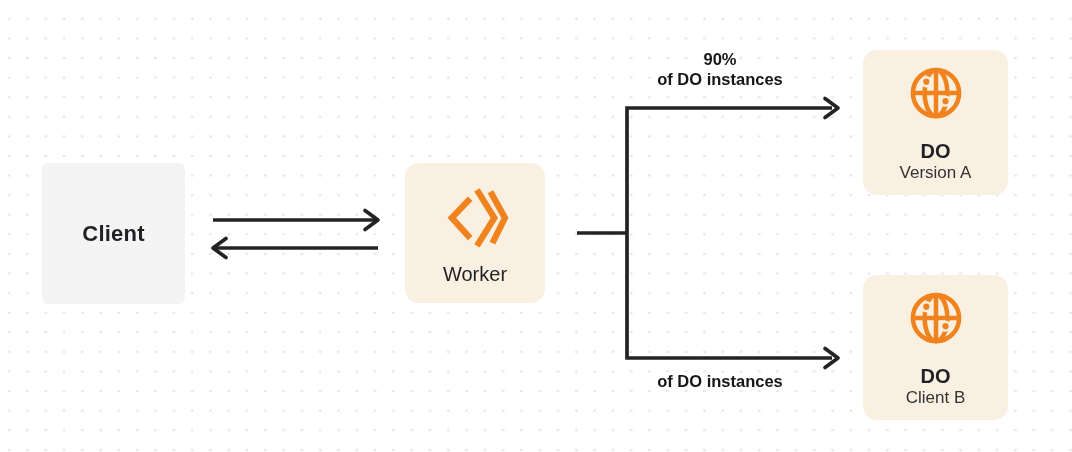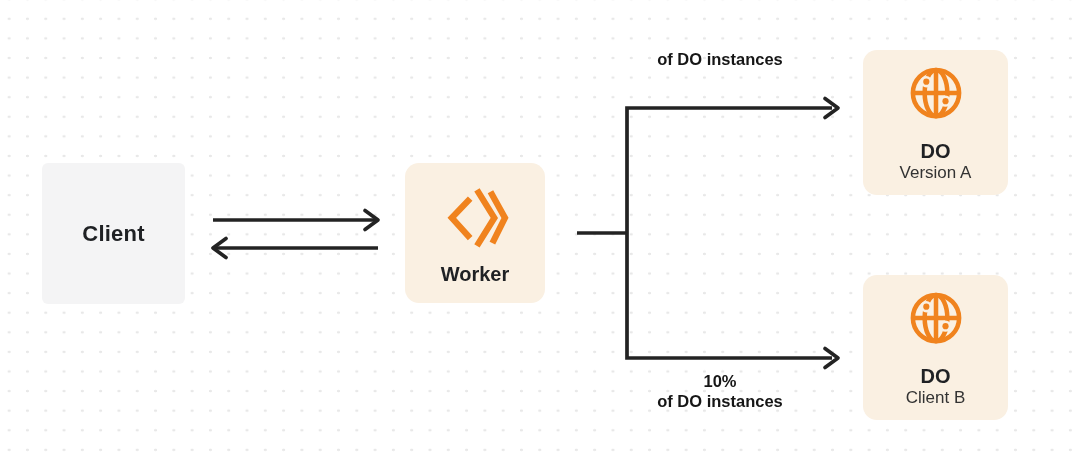--- a/index.html
+++ b/index.html
@@ -37,21 +37,21 @@
     left:42px;top:163px;width:143px;height:141px;
     background:var(--node-gray);border-radius:6px;justify-content:center;
   }
   .client-label{font-size:22px;font-weight:700;color:var(--text-dark);letter-spacing:.2px;}
   .node-worker{
     left:405px;top:163px;width:140px;height:140px;
     background:var(--node-cream);border-radius:14px;padding-top:23px;
   }
   .worker-icon{width:58px;height:58px;overflow:visible;}
   .worker-icon polyline{fill:none;stroke:var(--accent-orange);stroke-width:6.5;}
-  .worker-label{margin-top:19px;font-size:20px;font-weight:700;color:var(--text-dark);}
+  .worker-label{margin-top:19px;font-size:20px;font-weight:400;color:var(--text-dark);}
   .node-do{
     left:863px;width:145px;height:145px;
     background:var(--node-cream);border-radius:14px;padding-top:14px;
   }
   .node-do-a{top:50px;}
   .node-do-b{top:275px;}
   .globe-icon{width:58px;height:58px;}
   .globe-icon .stroke{fill:none;stroke:var(--accent-orange);stroke-width:5;}
   .globe-icon .halo{fill:var(--node-cream);}
   .globe-icon .dot{fill:var(--accent-orange);}
@@ -92,25 +92,25 @@
   <div class="node node-worker">
     <svg class="worker-icon" viewBox="0 0 60 60" xmlns="http://www.w3.org/2000/svg">
       <polyline points="25,13 6,33 25,54"></polyline>
       <polyline points="32,4 50,33 32,62"></polyline>
       <polyline points="46,6 61,33 48,59"></polyline>
     </svg>
     <div class="worker-label">Worker</div>
   </div>
 
   <div class="edge-label edge-label-top">
+    <div>90%</div>
     <div>of DO instances</div>
   </div>
 
   <div class="edge-label edge-label-bottom">
-    <div>10%</div>
     <div>of DO instances</div>
   </div>
 
   <div class="node node-do node-do-a">
     <svg class="globe-icon" viewBox="0 0 64 64" xmlns="http://www.w3.org/2000/svg">
       <circle class="stroke" cx="32" cy="32" r="25.5"></circle>
       <line class="stroke" x1="7.5" y1="32" x2="56.5" y2="32"></line>
       <line class="stroke" x1="32" y1="6.5" x2="32" y2="57.5"></line>
       <ellipse class="stroke" cx="32" cy="32" rx="12.5" ry="25.5"></ellipse>
       <circle class="halo" cx="21.3" cy="19.5" r="6.3"></circle>

